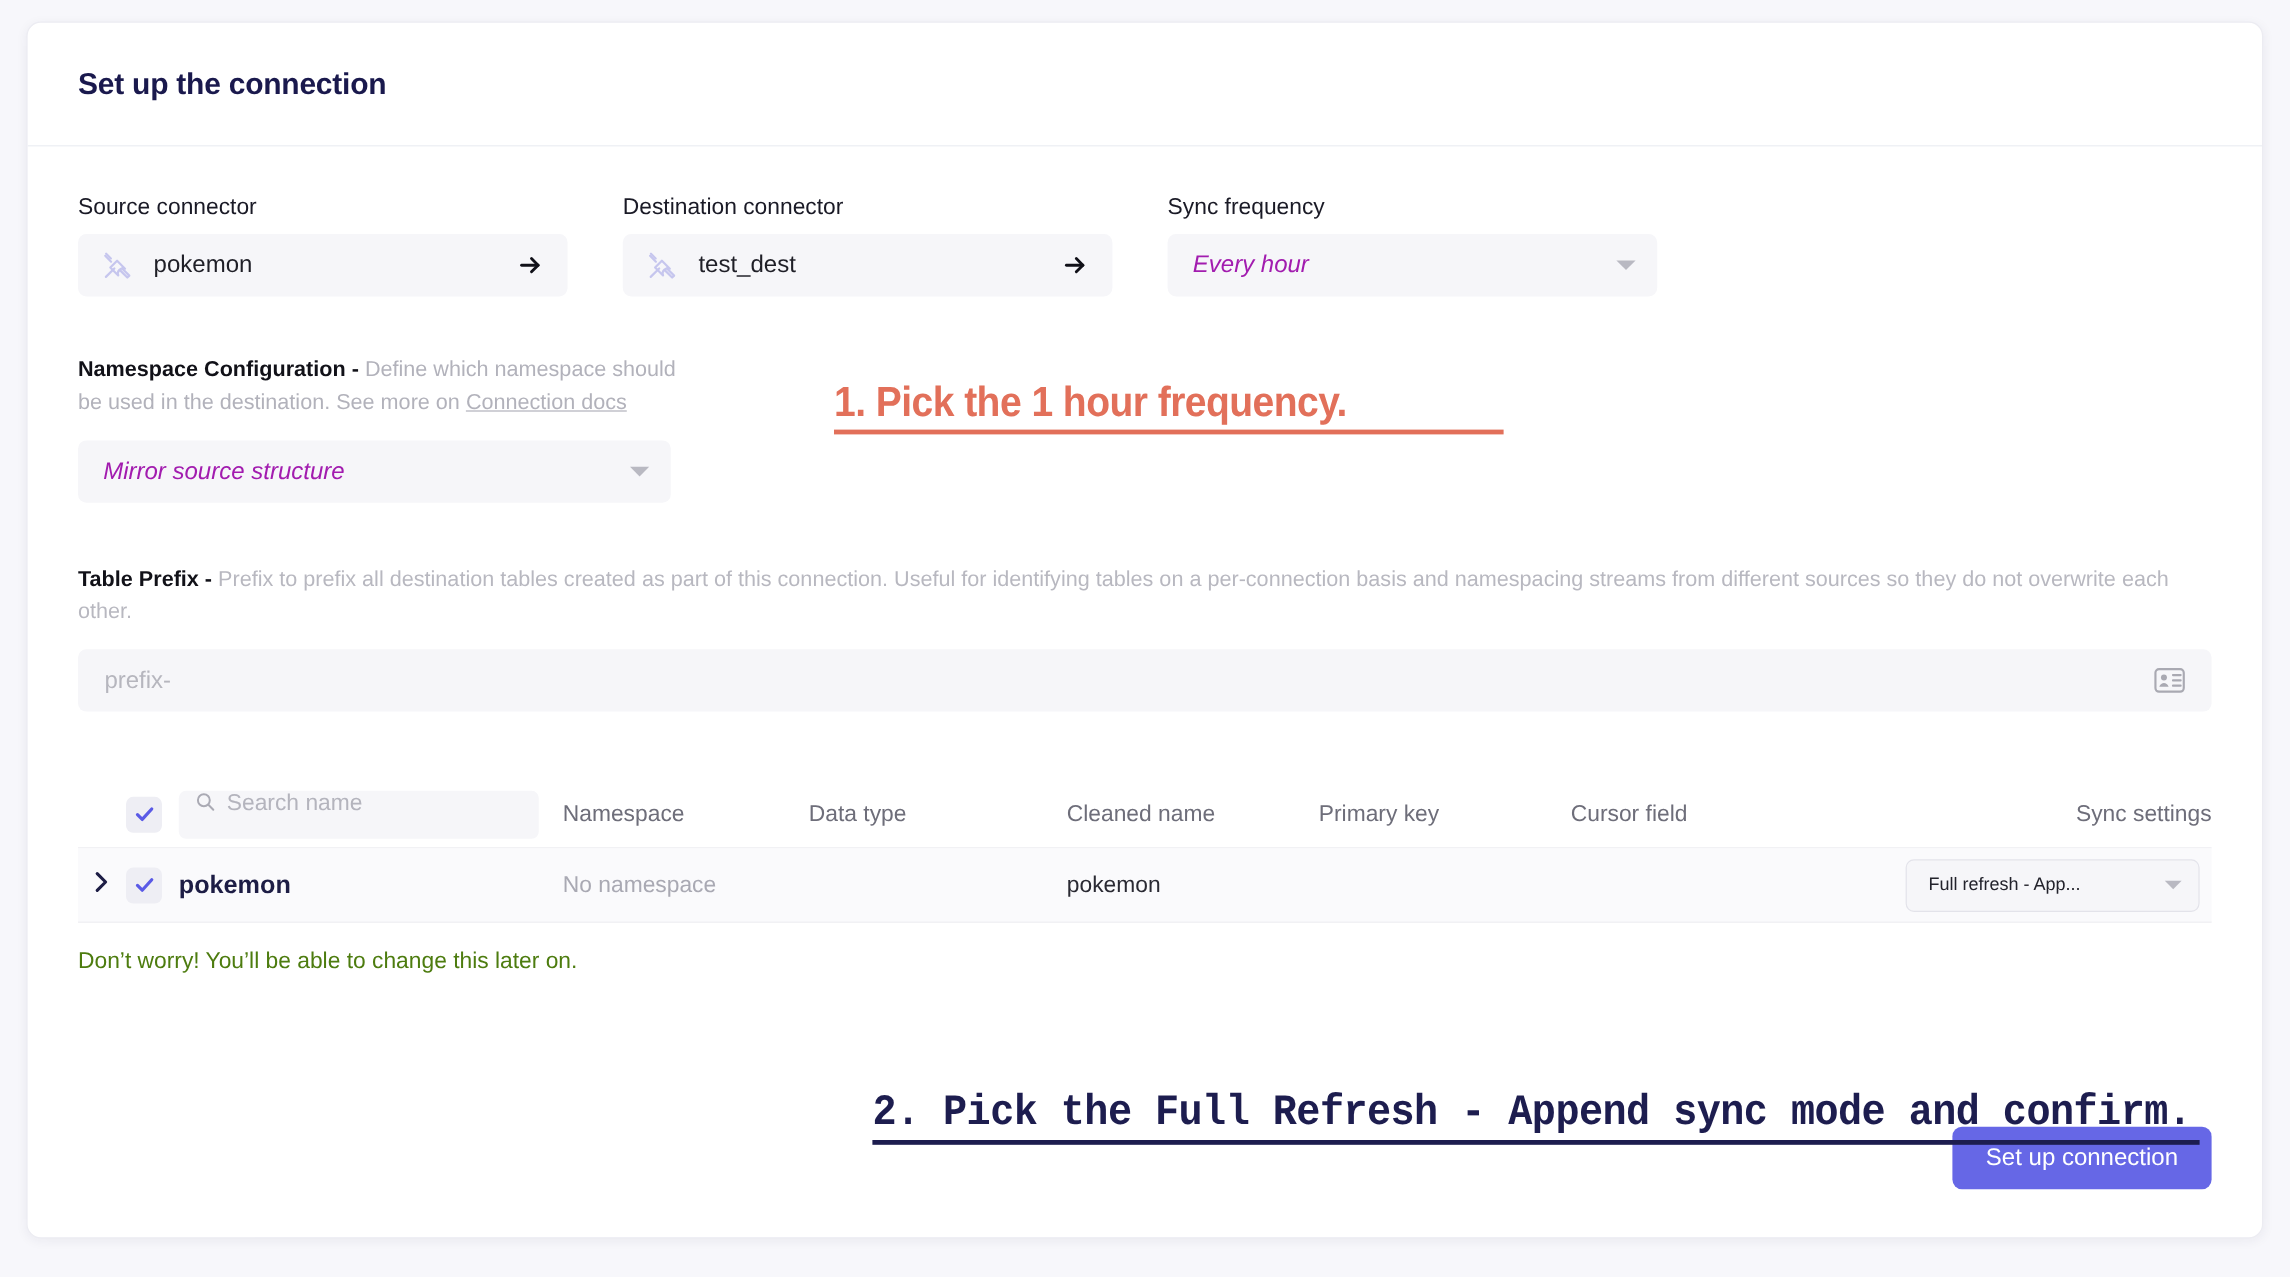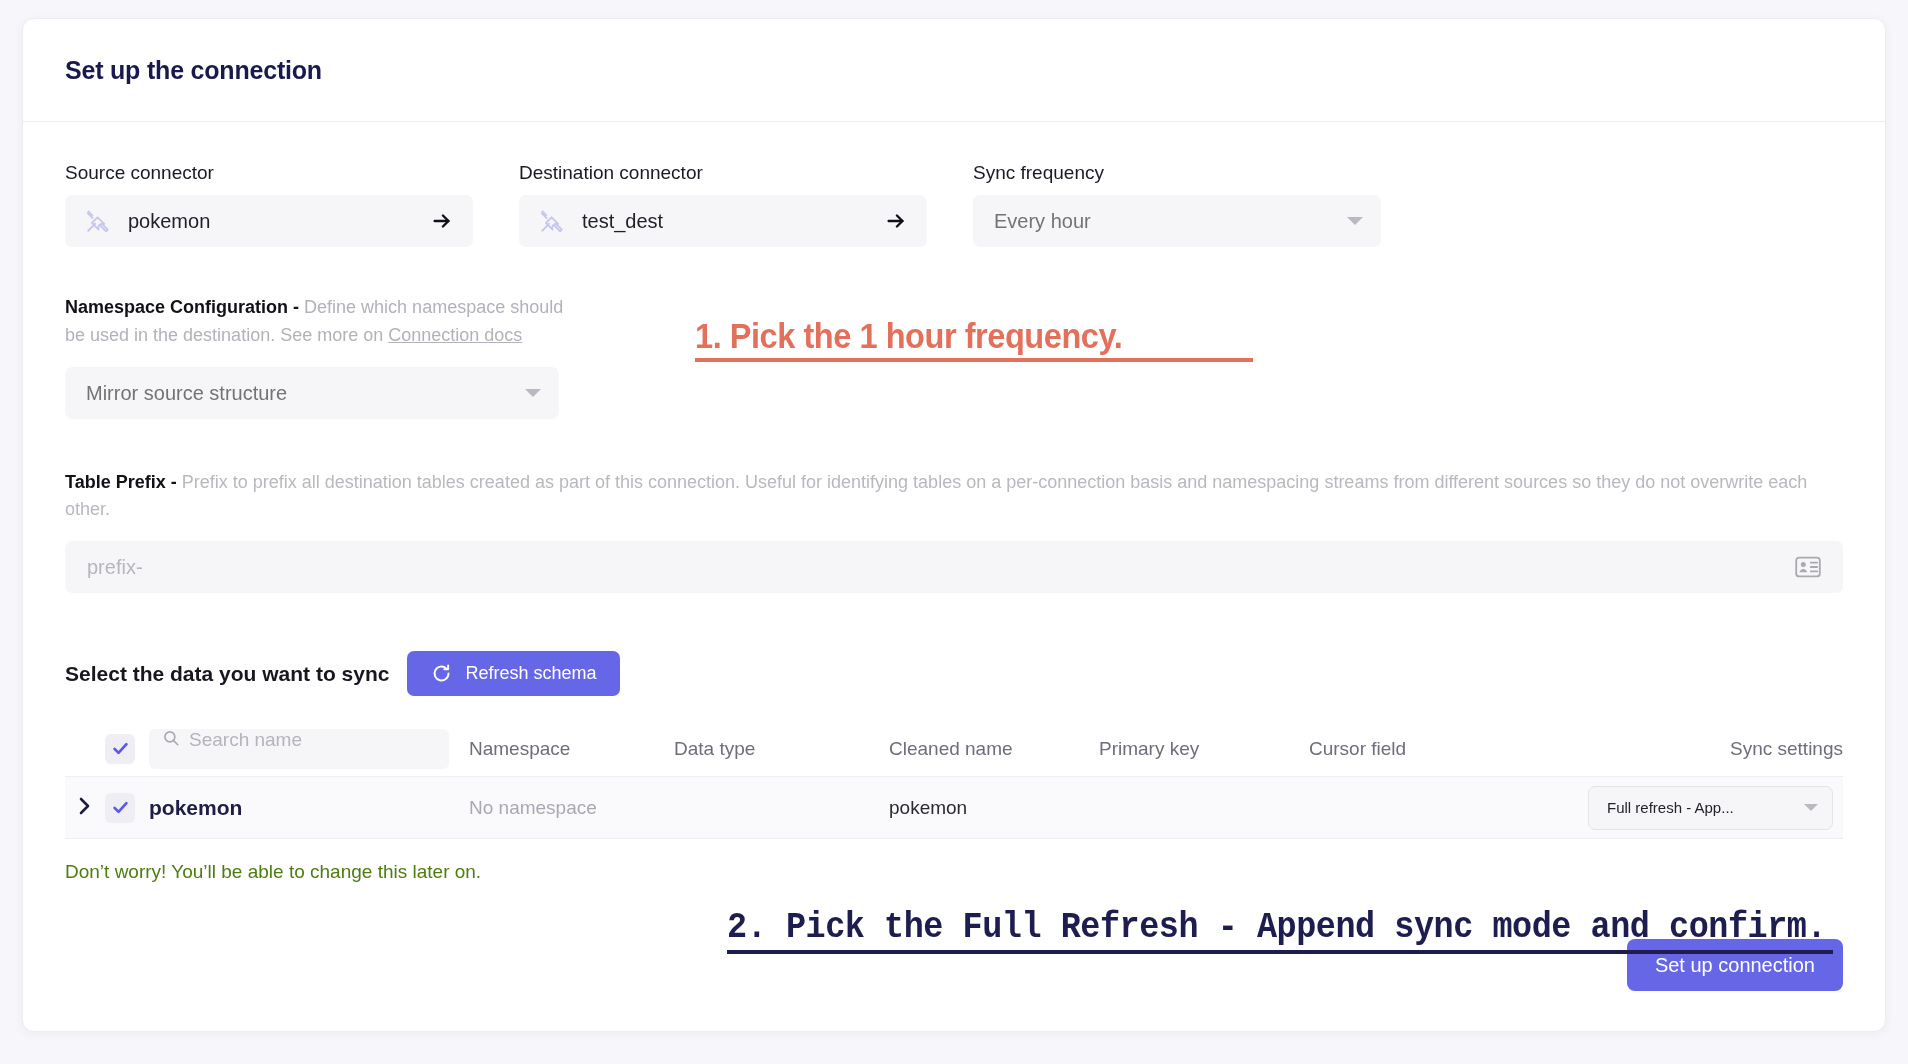--- a/index.html
+++ b/index.html
@@ -51,21 +51,21 @@
   }
   .pill .tools-icon { width: 26px; height: 26px; flex: 0 0 26px; margin-right: 17px; }
   .pill .conn-name { font-size: 20px; color: #1f1f27; flex: 1; }
   .pill .arrow-right { width: 22px; height: 22px; flex: 0 0 22px; }
 
   .select-box {
     height: 52px; background: #f6f6f9; border-radius: 7px;
     display: flex; align-items: center; padding: 0 18px 0 21px;
     cursor: pointer;
   }
-  .select-box .sel-value { font-size: 20px; color: #737373; flex: 1; }
+  .select-box .sel-value { font-size: 20px; color: #a21caf; flex: 1; font-style: italic; }
   .caret { width: 0; height: 0; border-left: 8px solid transparent;
            border-right: 8px solid transparent; border-top: 8px solid #b9b9c2; }
 
   
   .namespace-block { margin-top: 46px; width: 500px; }
   .desc-text { font-size: 18px; line-height: 28px; color: #b2b2bb; }
   .desc-strong { color: #111118; font-weight: 700; }
   .docs-link { color: #b2b2bb; text-decoration: underline; cursor: pointer; }
   .namespace-select { width: 494px; margin-top: 18px; }
 
@@ -276,32 +276,20 @@
               <rect x="1.2" y="1.6" width="23.6" height="18.8" rx="3"></rect>
               <circle cx="8.3" cy="8.6" r="2.5" fill="#a9a9b2" stroke="none"></circle>
               <path d="M4.4 16.2c0.8-2.1 2.3-3.1 3.9-3.1s3.1 1 3.9 3.1" fill="#a9a9b2" stroke="none"></path>
               <path d="M15.8 6.6h6.4M15.8 11h6.4M15.8 15.4h6.4"></path>
             </svg>
           </span>
         </div>
       </div>
 
       <div class="sync-section">
-        <div class="sync-head">
-          <div class="sync-head-title">Select the data you want to sync</div>
-          <button class="refresh-btn">
-            <span class="refresh-icon">
-              <svg viewBox="0 0 24 24" fill="none" stroke="#ffffff" stroke-width="2.2" stroke-linecap="round" stroke-linejoin="round">
-                <path d="M20 12a8 8 0 1 1-2.6-5.9"></path>
-                <path d="M19.6 2.8v4.4h-4.4"></path>
-              </svg>
-            </span>
-            <span class="refresh-label">Refresh schema</span>
-          </button>
-        </div>
 
         <div class="schema-table">
 
           <div class="th-row">
             <div class="col-chevron"></div>
             <div class="col-check">
               <span class="checkbox">
                 <svg viewBox="0 0 24 24" fill="none" stroke="#5a5ae6" stroke-width="3.4" stroke-linecap="round" stroke-linejoin="round">
                   <path d="M4.5 12.5l5 5 10-11"></path>
                 </svg>

